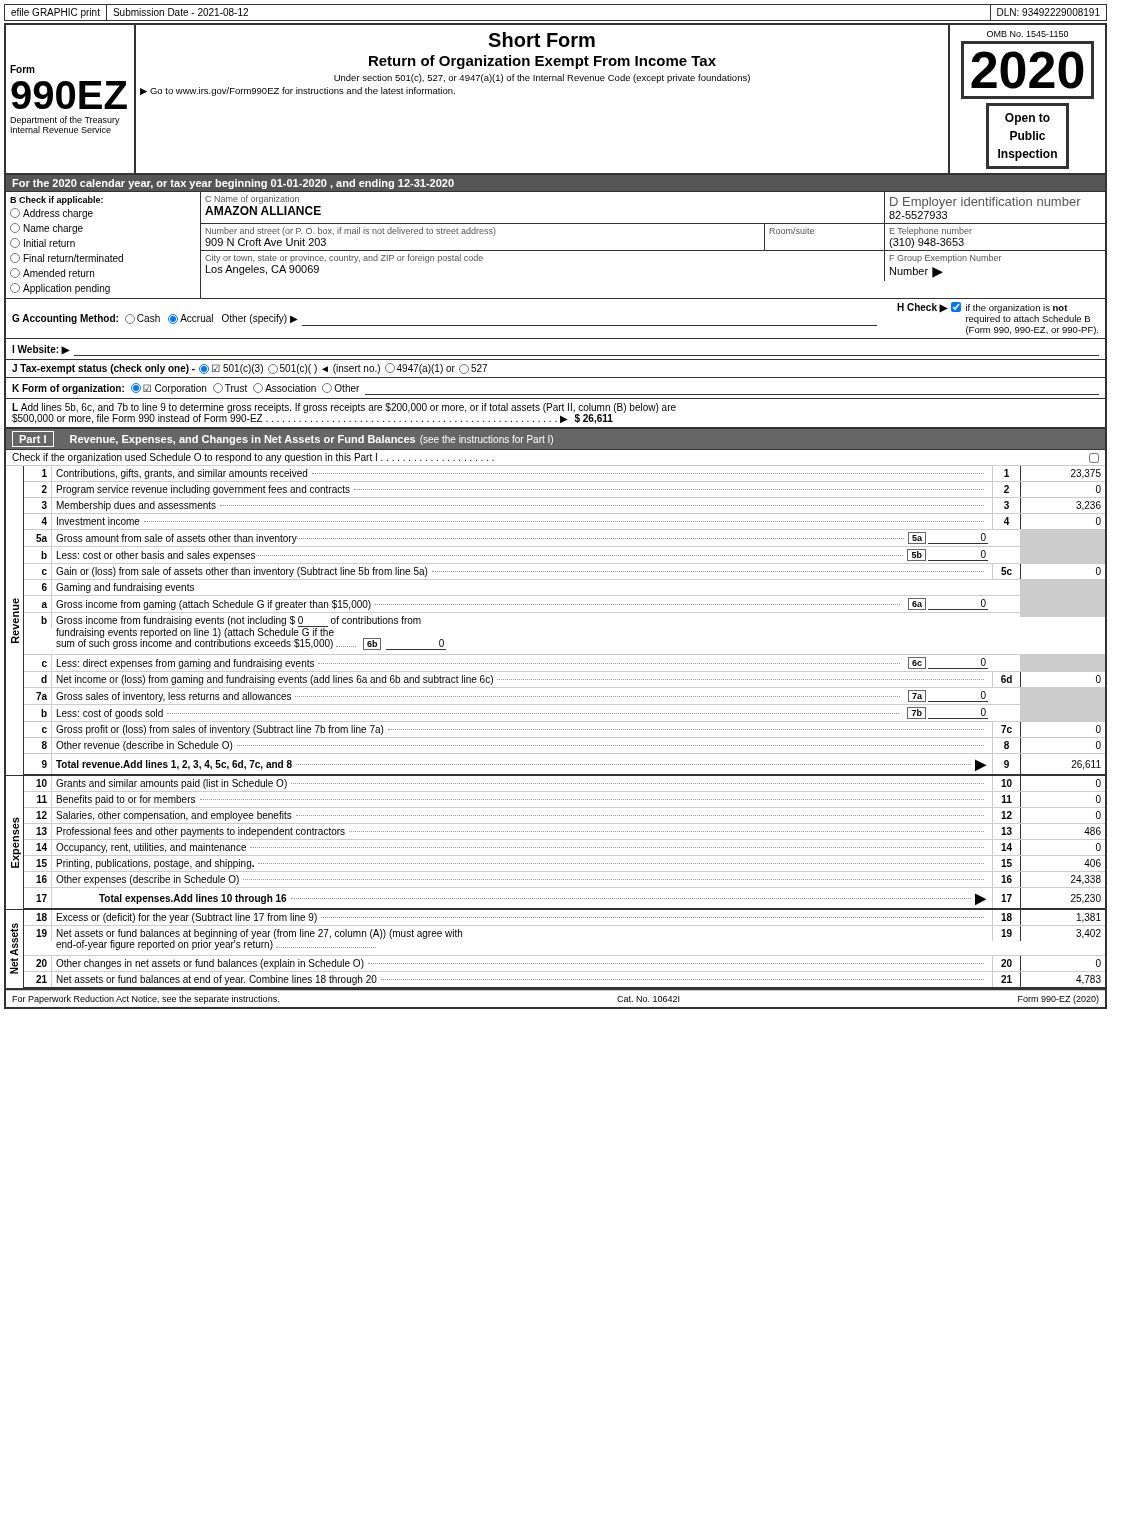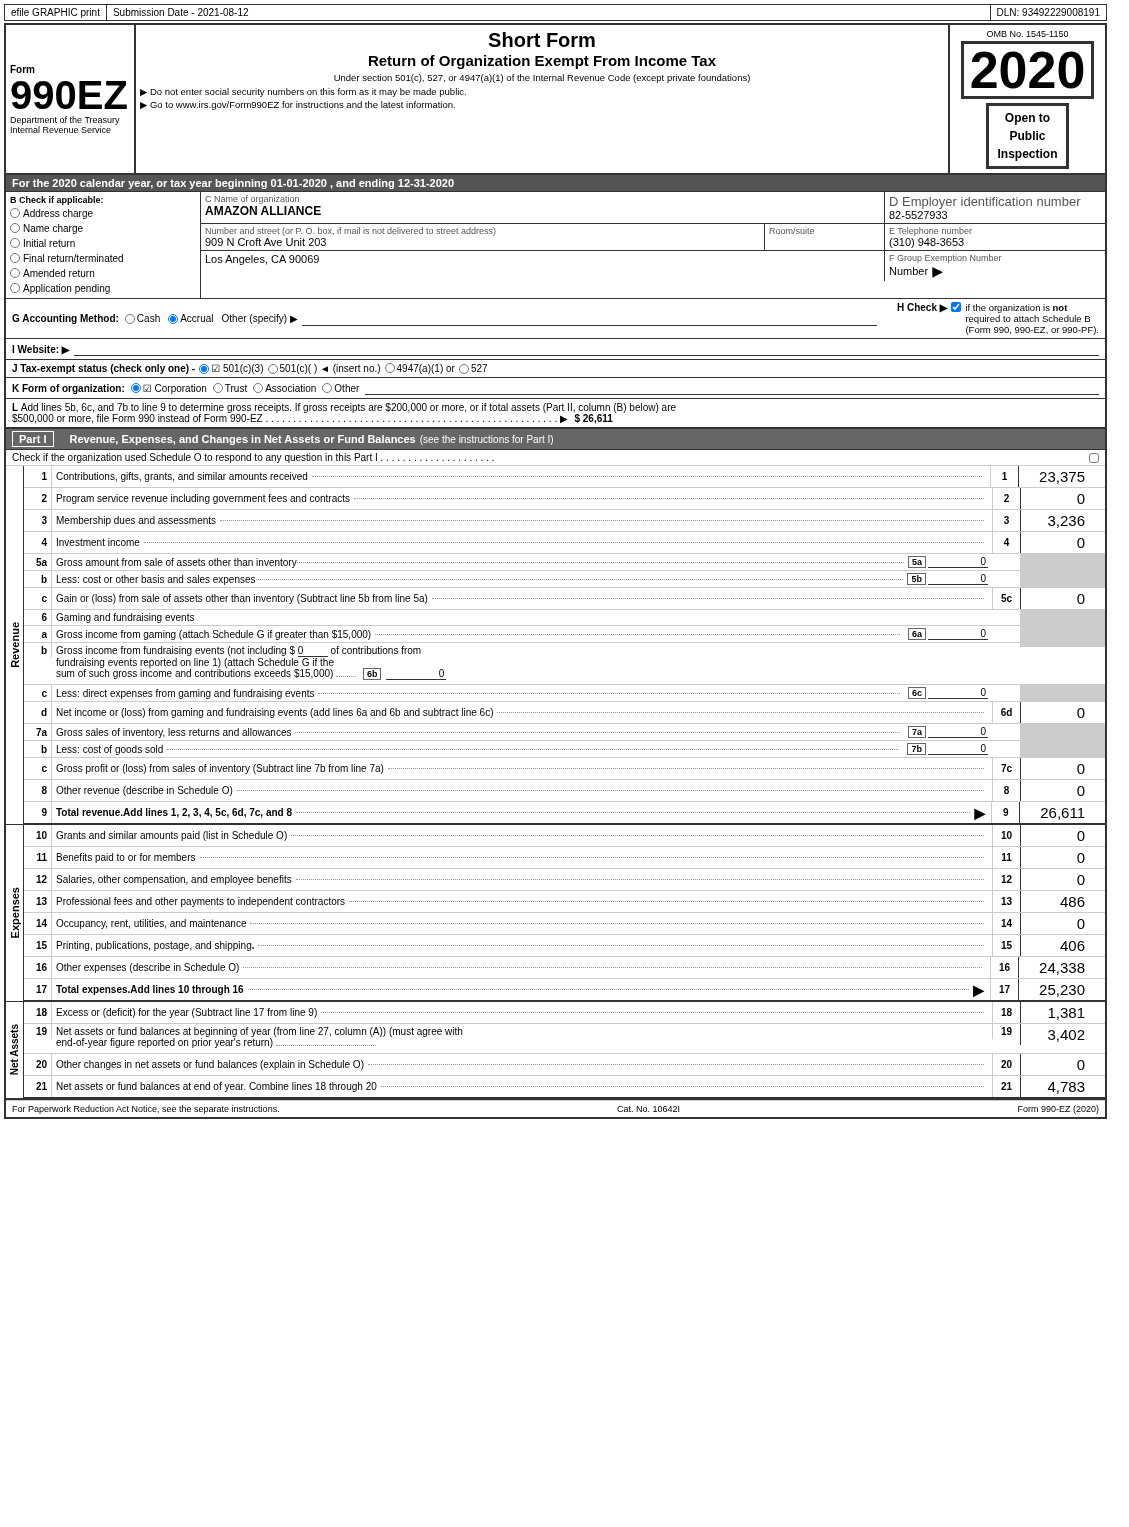--- a/index.html
+++ b/index.html
@@ -20,21 +20,21 @@
     .border-bottom { border-bottom: 1px solid #333; }
     .border-bottom-thick { border-bottom: 2px solid #333; }
     
     .text-center { text-align: center; }
     
     .line-item { display: flex; align-items: stretch; border-bottom: 1px solid #ccc; }
     .line-item:last-child { border-bottom: 1px solid #333; }
     .li-num { flex: 0 0 28px; text-align: right; font-weight: bold; padding: 2px 4px 2px 2px; border-right: 1px solid #ccc; display: flex; align-items: center; justify-content: flex-end; font-size: 10px; }
     .li-desc { flex: 1; padding: 2px 4px; font-size: 10px; display: flex; align-items: center; }
     .li-ref { flex: 0 0 28px; text-align: center; font-weight: bold; padding: 2px; border-left: 1px solid #ccc; display: flex; align-items: center; justify-content: center; font-size: 10px; }
-    .li-amt { flex: 0 0 85px; text-align: right; padding: 2px 20px; border-left: 1px solid #333; font-size: 15px; display: flex; align-items: center; justify-content: flex-end; }
+    .li-amt { flex: 0 0 85px; text-align: right; padding: 2px 4px; border-left: 1px solid #333; font-size: 10px; display: flex; align-items: center; justify-content: flex-end; }
     
     
     input[type="radio"] { width: 10px; height: 10px; }
     input[type="checkbox"] { width: 10px; height: 10px; }
   </style>
 </head>
 <body>
 
 <div class="page">
 
@@ -52,23 +52,20 @@
         <div style="font-size:10px; font-weight:bold;">Form</div>
         <div style="font-size:40px; font-weight:bold; line-height:1;">990EZ</div>
         <div style="font-size:9px;">Department of the Treasury</div>
         <div style="font-size:9px;">Internal Revenue Service</div>
       </div>
 
       <div style="flex:1; border-right:2px solid #333; padding:4px;">
         <div class="text-center" style="font-size:20px; font-weight:bold;">Short Form</div>
         <div class="text-center" style="font-size:15px; font-weight:bold;">Return of Organization Exempt From Income Tax</div>
         <div class="text-center" style="font-size:9.5px; margin-top:3px;">Under section 501(c), 527, or 4947(a)(1) of the Internal Revenue Code (except private foundations)</div>
-        <div style="font-size:9.5px; margin-top:3px; display:flex; align-items:center;">
-          <span>▶ Do not enter social security numbers on this form as it may be made public.</span>
-        </div>
         <div style="font-size:9.5px; margin-top:2px;">▶ Go to www.irs.gov/Form990EZ for instructions and the latest information.</div>
       </div>
 
       <div style="flex:0 0 155px; display:flex; flex-direction:column; align-items:center; justify-content:space-around; padding:4px;">
         <div style="font-size:9px;">OMB No. 1545-1150</div>
         <div style="font-size:52px; font-weight:bold; border:3px solid #333; padding:0 6px; line-height:1; margin:2px 0;">2020</div>
         <div style="border:3px solid #333; padding:3px 8px; text-align:center; font-weight:bold; font-size:12px; line-height:1.5; margin-top:2px;">
           <div>Open to</div>
           <div>Public</div>
           <div>Inspection</div>
@@ -131,20 +128,21 @@
             <div style="font-size:11px;">&nbsp;</div>
           </div>
           <div style="flex:0 0 220px; padding:2px 4px;">
             <div style="font-size:9px; color:#555;">E Telephone number</div>
             <div style="font-size:11px;">(310) 948-3653</div>
           </div>
         </div>
 
         <div class="flex-row">
           <div style="flex:1; padding:2px 4px; border-right:1px solid #333;">
+            <div style="font-size:9px; color:#555;">City or town, state or province, country, and ZIP or foreign postal code</div>
             <div style="font-size:11px;">Los Angeles, CA  90069</div>
           </div>
           <div style="flex:0 0 220px; padding:2px 4px;">
             <div style="font-size:9px; color:#555;">F Group Exemption Number</div>
             <div style="font-size:11px; display:flex; align-items:center; gap:4px;">Number <span style="font-size:14px;">▶</span></div>
           </div>
         </div>
       </div>
     </div>
 
@@ -450,21 +448,21 @@
         <div class="line-item">
           <div class="li-num">16</div>
           <div class="li-desc">Other expenses (describe in Schedule O) <span style="flex:1;border-bottom:1px dotted #999;margin:0 4px;display:inline-block;"></span></div>
           <div class="li-ref">16</div>
           <div class="li-amt">24,338</div>
         </div>
 
         <div class="line-item" style="border-bottom:1px solid #333;">
           <div class="li-num">17</div>
           <div class="li-desc" style="font-weight:bold;">
-            <span style="font-weight:bold;">Total expenses.</span> Add lines 10 through 16 <span style="flex:1;border-bottom:1px dotted #999;margin:0 4px;display:inline-block;"></span>
+            <span style="font-weight:bold;margin-left:43px;">Total expenses.</span> Add lines 10 through 16 <span style="flex:1;border-bottom:1px dotted #999;margin:0 4px;display:inline-block;"></span>
             <span style="font-size:14px; margin-right:2px;">▶</span>
           </div>
           <div class="li-ref">17</div>
           <div class="li-amt">25,230</div>
         </div>
 
       </div>
     </div>
 
     <div class="flex-row" style="border-bottom:2px solid #333;justify-content:center;">

